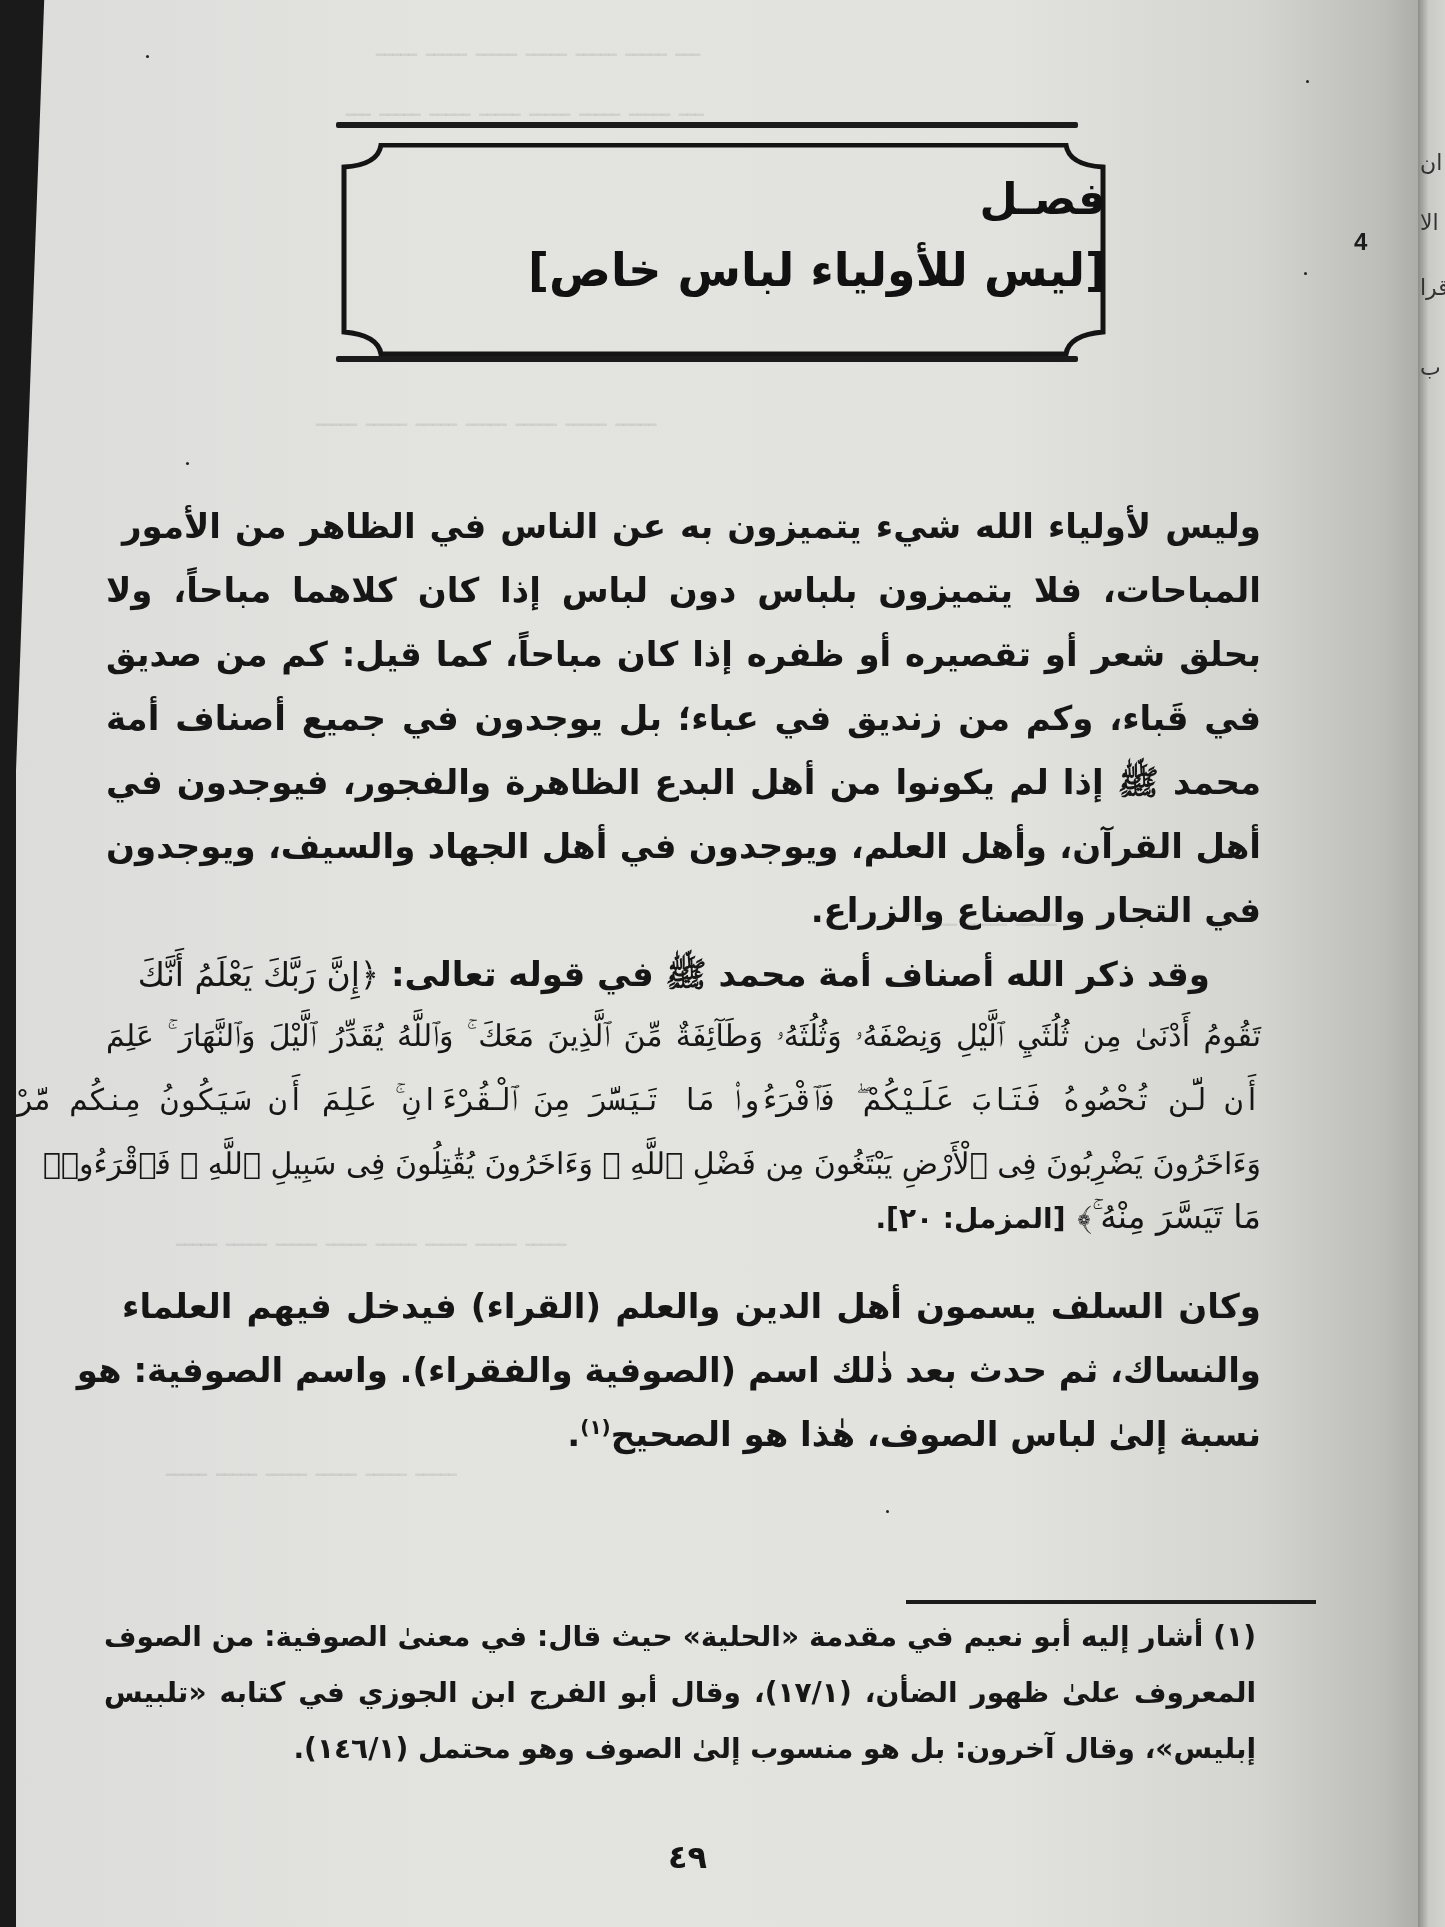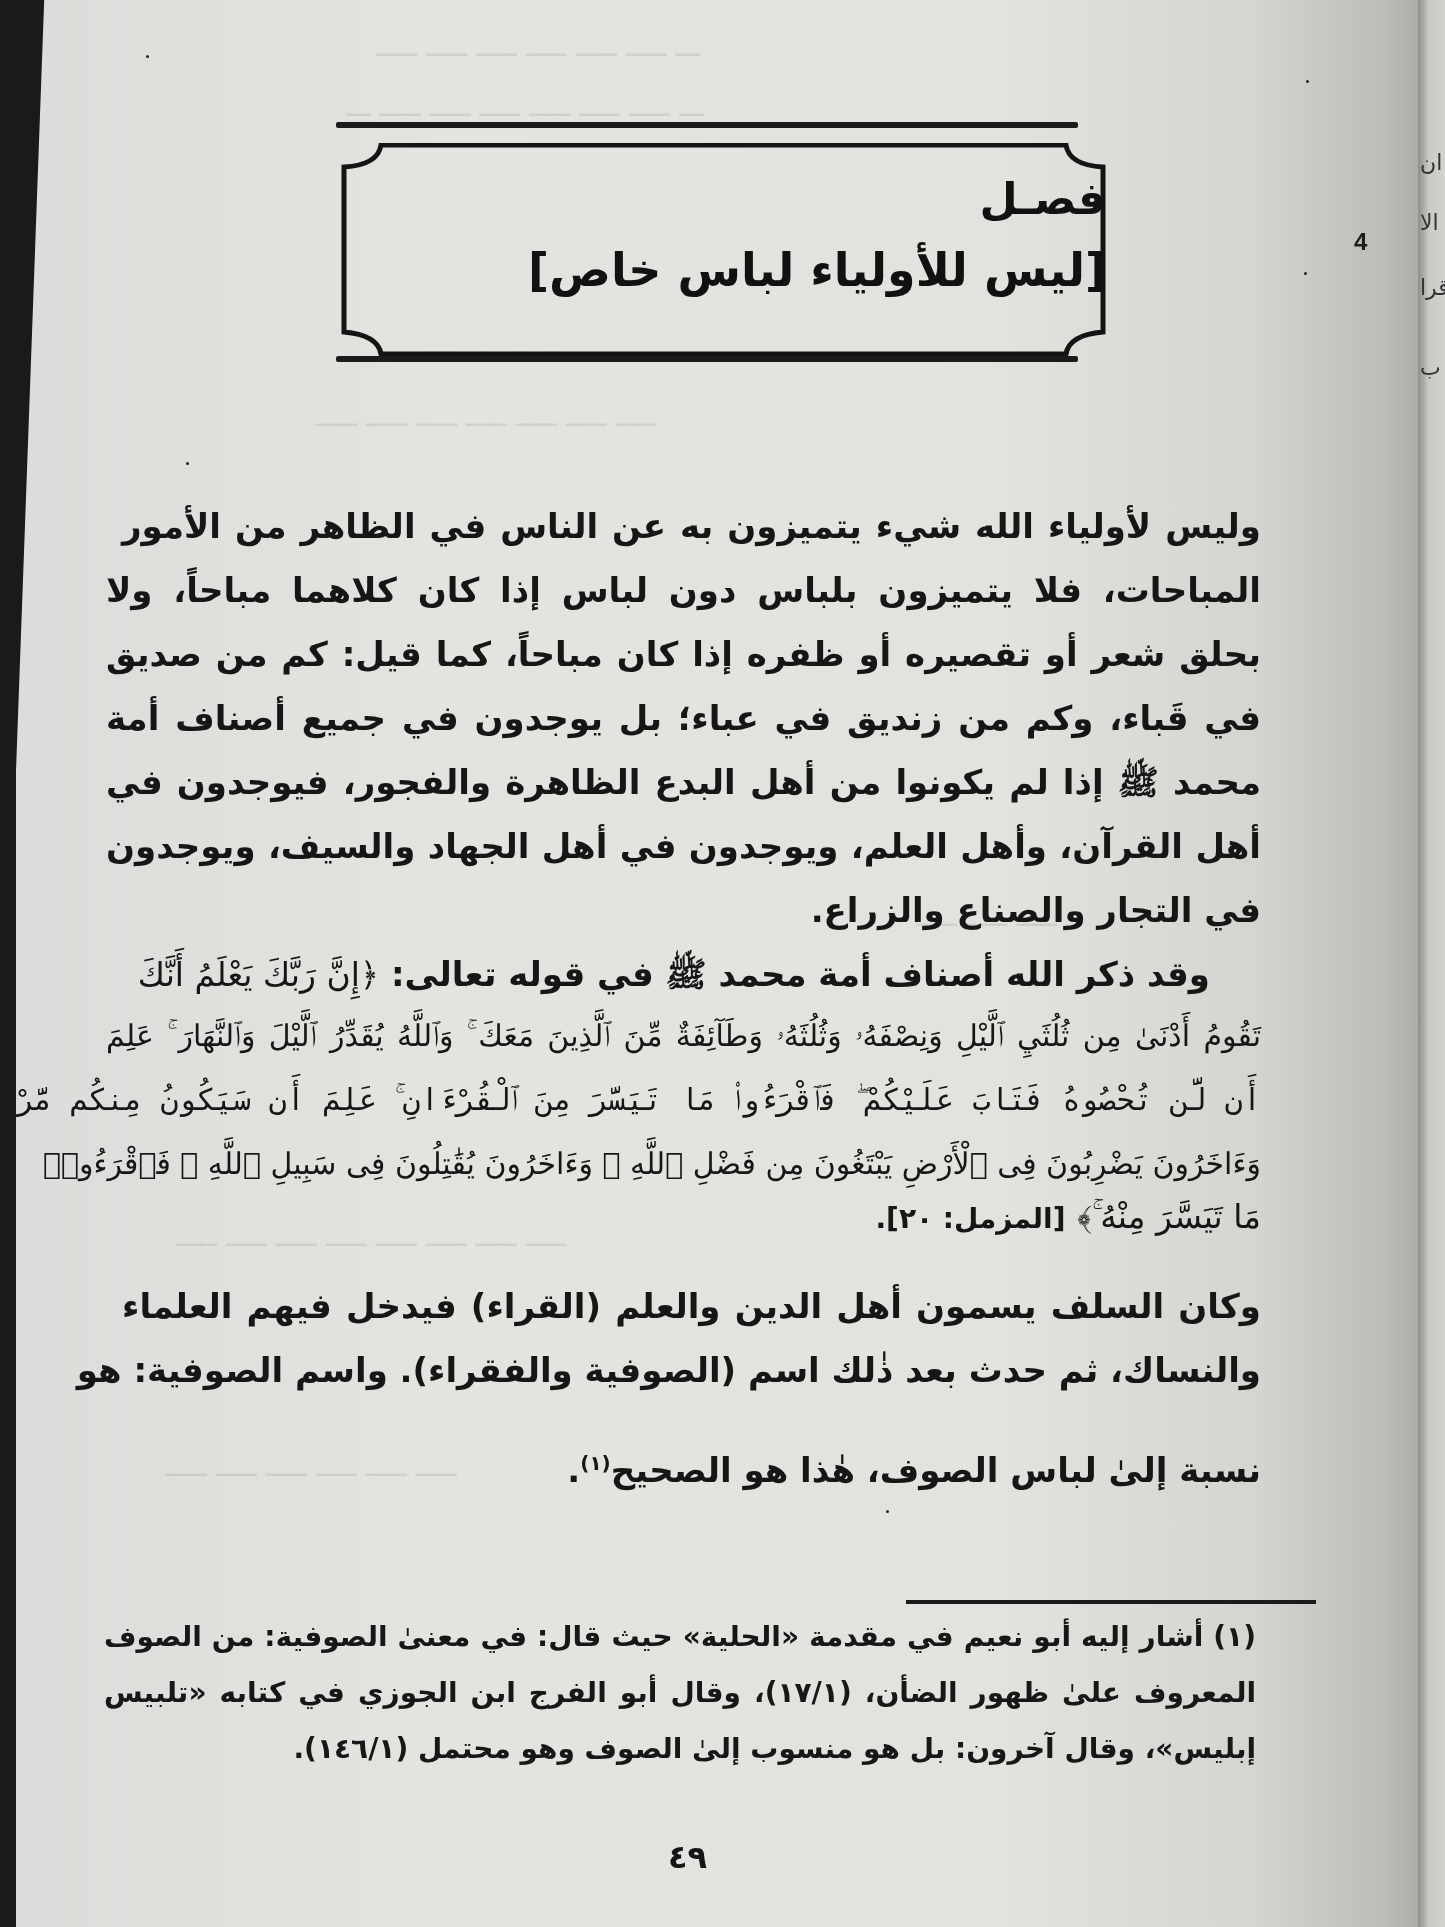--- a/index.html
+++ b/index.html
@@ -187,21 +187,21 @@
   <div class="line quran" style="top:1018px; left:90px; right:165px; font-size:30px;">تَقُومُ أَدْنَىٰ مِن ثُلُثَيِ ٱلَّيْلِ وَنِصْفَهُۥ وَثُلُثَهُۥ وَطَآئِفَةٌ مِّنَ ٱلَّذِينَ مَعَكَ ۚ وَٱللَّهُ يُقَدِّرُ ٱلَّيْلَ وَٱلنَّهَارَ ۚ عَلِمَ</div>
   <div class="line quran" style="top:1082px; left:90px; right:165px; font-size:30px;font-family:Liberation Mono, monospace;">أَن لَّن تُحْصُوهُ فَتَابَ عَلَيْكُمْ ۖ فَٱقْرَءُوا۟ مَا تَيَسَّرَ مِنَ ٱلْقُرْءَانِ ۚ عَلِمَ أَن سَيَكُونُ مِنكُم مَّرْضَىٰ ۙ</div>
   <div class="line quran" style="top:1146px; left:90px; right:165px; font-size:30px;">وَءَاخَرُونَ يَضْرِبُونَ فِى ٱلْأَرْضِ يَبْتَغُونَ مِن فَضْلِ ٱللَّهِ ۙ وَءَاخَرُونَ يُقَٰتِلُونَ فِى سَبِيلِ ٱللَّهِ ۖ فَٱقْرَءُوا۟</div>
   <div class="line last" style="top:1196px; right:165px;">
     <span class="quran">مَا تَيَسَّرَ مِنْهُ ۚ﴾</span>
     <span style="font-size:28px;">[المزمل: ٢٠].</span>
   </div>
 
   <div class="line" style="top:1286px; left:106px;">وكان السلف يسمون أهل الدين والعلم (القراء) فيدخل فيهم العلماء</div>
   <div class="line" style="top:1350px; left:90px; right:165px;">والنساك، ثم حدث بعد ذٰلك اسم (الصوفية والفقراء). واسم الصوفية: هو</div>
-  <div class="line last" style="top:1414px; right:165px;margin-top:36px;">
+  <div class="line last" style="top:1414px; right:165px;">
     <span>نسبة إلىٰ لباس الصوف، هٰذا هو الصحيح</span><sup style="font-size:20px;">(١)</sup><span>.</span>
   </div>
 
   <div class="fn-rule"></div>
   <div class="fn-line full" style="top:1620px;">(١) أشار إليه أبو نعيم في مقدمة «الحلية» حيث قال: في معنىٰ الصوفية: من الصوف</div>
   <div class="fn-line full" style="top:1676px;">المعروف علىٰ ظهور الضأن، (١٧/١)، وقال أبو الفرج ابن الجوزي في كتابه «تلبيس</div>
   <div class="fn-line last" style="top:1732px;">إبليس»، وقال آخرون: بل هو منسوب إلىٰ الصوف وهو محتمل (١٤٦/١).</div>
 
   <div class="page-number">٤٩</div>
 

